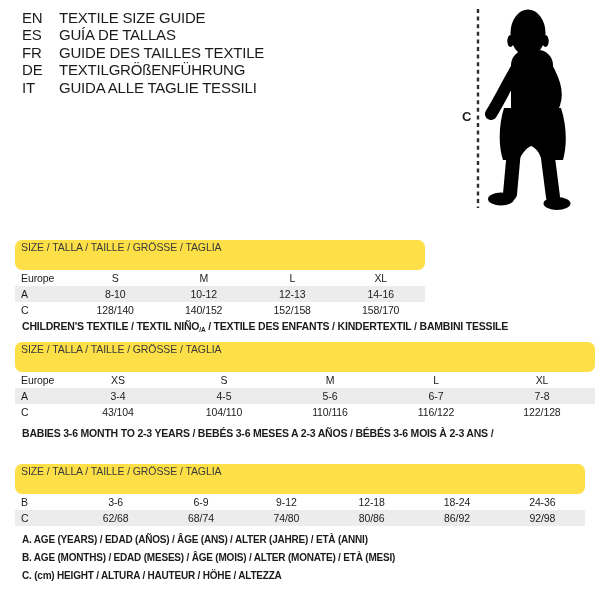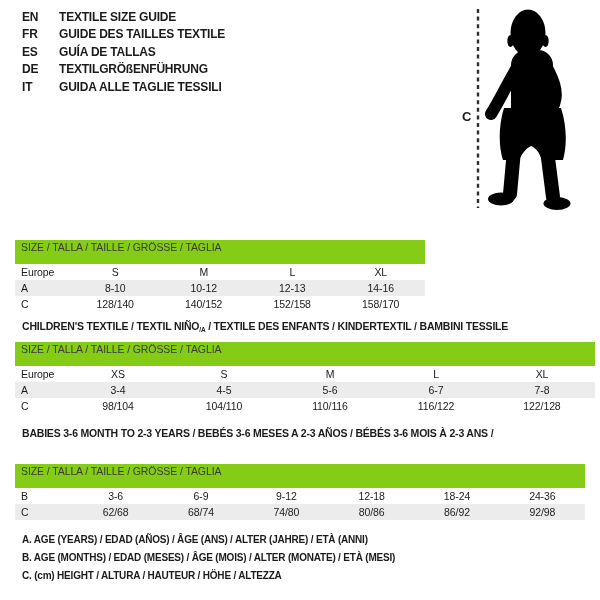--- a/index.html
+++ b/index.html
@@ -7,59 +7,59 @@
     width: 600px; height: 600px;
     background: #ffffff;
     font-family: "Liberation Sans", sans-serif;
     color: #1b1b1b;
     position: relative;
     overflow: hidden;
   }
   .page { position: absolute; left: 0; top: 0; width: 600px; height: 600px; background: #fff; }
 
   
-  .lang-block { position: absolute; left: 22px; top: 9px; font-weight: 700; font-size: 12px; line-height: 17.4px; letter-spacing: -0.2px; }
+  .lang-block { position: absolute; left: 22px; top: 9px; font-weight: 400; font-size: 15px; line-height: 17.4px; letter-spacing: -0.2px; }
   .lang-row { display: flex; }
   .lang-code { width: 37px; flex: 0 0 37px; }
 
   
   .figure { position: absolute; left: 440px; top: 0; width: 160px; height: 220px; }
 
   
   .section-title { position: absolute; left: 22px; font-weight: 700; font-size: 10.5px; letter-spacing: -0.2px; line-height: 15px; white-space: nowrap; }
   .subsc { font-size: 0.62em; vertical-align: -2px; }
 
   
   .size-table { position: absolute; font-size: 10.5px; letter-spacing: -0.1px; }
-  .size-bar { background: #84cc16; height: 24px; line-height: 14.5px; padding-left: 6px; color: #3a3a3a; font-size: 10.5px; }
+  .size-bar { background: #fde047; height: 30px; line-height: 14.5px; padding-left: 6px; color: #3a3a3a; font-size: 10.5px; border-radius: 7px; }
   .trow { display: grid; grid-template-columns: var(--cols); height: 16px; line-height: 16px; }
   .trow.alt { background: #ececec; }
   .cl { text-align: left; padding-left: 6px; }
   .cc { text-align: center; }
 
   
   .notes { position: absolute; left: 22px; top: 531px; font-weight: 700; font-size: 10px; line-height: 18px; letter-spacing: -0.2px; white-space: nowrap; }
 </style>
 </head>
 <body>
 
 <div class="page">
 
   <div class="lang-block">
     <div class="lang-row">
       <span class="lang-code">EN</span>
       <span class="lang-label">TEXTILE SIZE GUIDE</span>
     </div>
     <div class="lang-row">
+      <span class="lang-code">ES</span>
+      <span class="lang-label">GUÍA DE TALLAS</span>
+    </div>
+    <div class="lang-row">
       <span class="lang-code">FR</span>
       <span class="lang-label">GUIDE DES TAILLES TEXTILE</span>
-    </div>
-    <div class="lang-row">
-      <span class="lang-code">ES</span>
-      <span class="lang-label">GUÍA DE TALLAS</span>
     </div>
     <div class="lang-row">
       <span class="lang-code">DE</span>
       <span class="lang-label">TEXTILGRÖßENFÜHRUNG</span>
     </div>
     <div class="lang-row">
       <span class="lang-code">IT</span>
       <span class="lang-label">GUIDA ALLE TAGLIE TESSILI</span>
     </div>
   </div>
@@ -125,21 +125,21 @@
     <div class="trow alt">
       <div class="cl">A</div>
       <div class="cc">3-4</div>
       <div class="cc">4-5</div>
       <div class="cc">5-6</div>
       <div class="cc">6-7</div>
       <div class="cc">7-8</div>
     </div>
     <div class="trow">
       <div class="cl">C</div>
-      <div class="cc">98/104</div>
+      <div class="cc">43/104</div>
       <div class="cc">104/110</div>
       <div class="cc">110/116</div>
       <div class="cc">116/122</div>
       <div class="cc">122/128</div>
     </div>
   </div>
 
   <div class="section-title" style="top:426px;">
     <div>BABIES 3-6 MONTH TO 2-3 YEARS / BEBÉS 3-6 MESES A 2-3 AÑOS / BÉBÉS 3-6 MOIS À 2-3 ANS /</div>
   </div>

